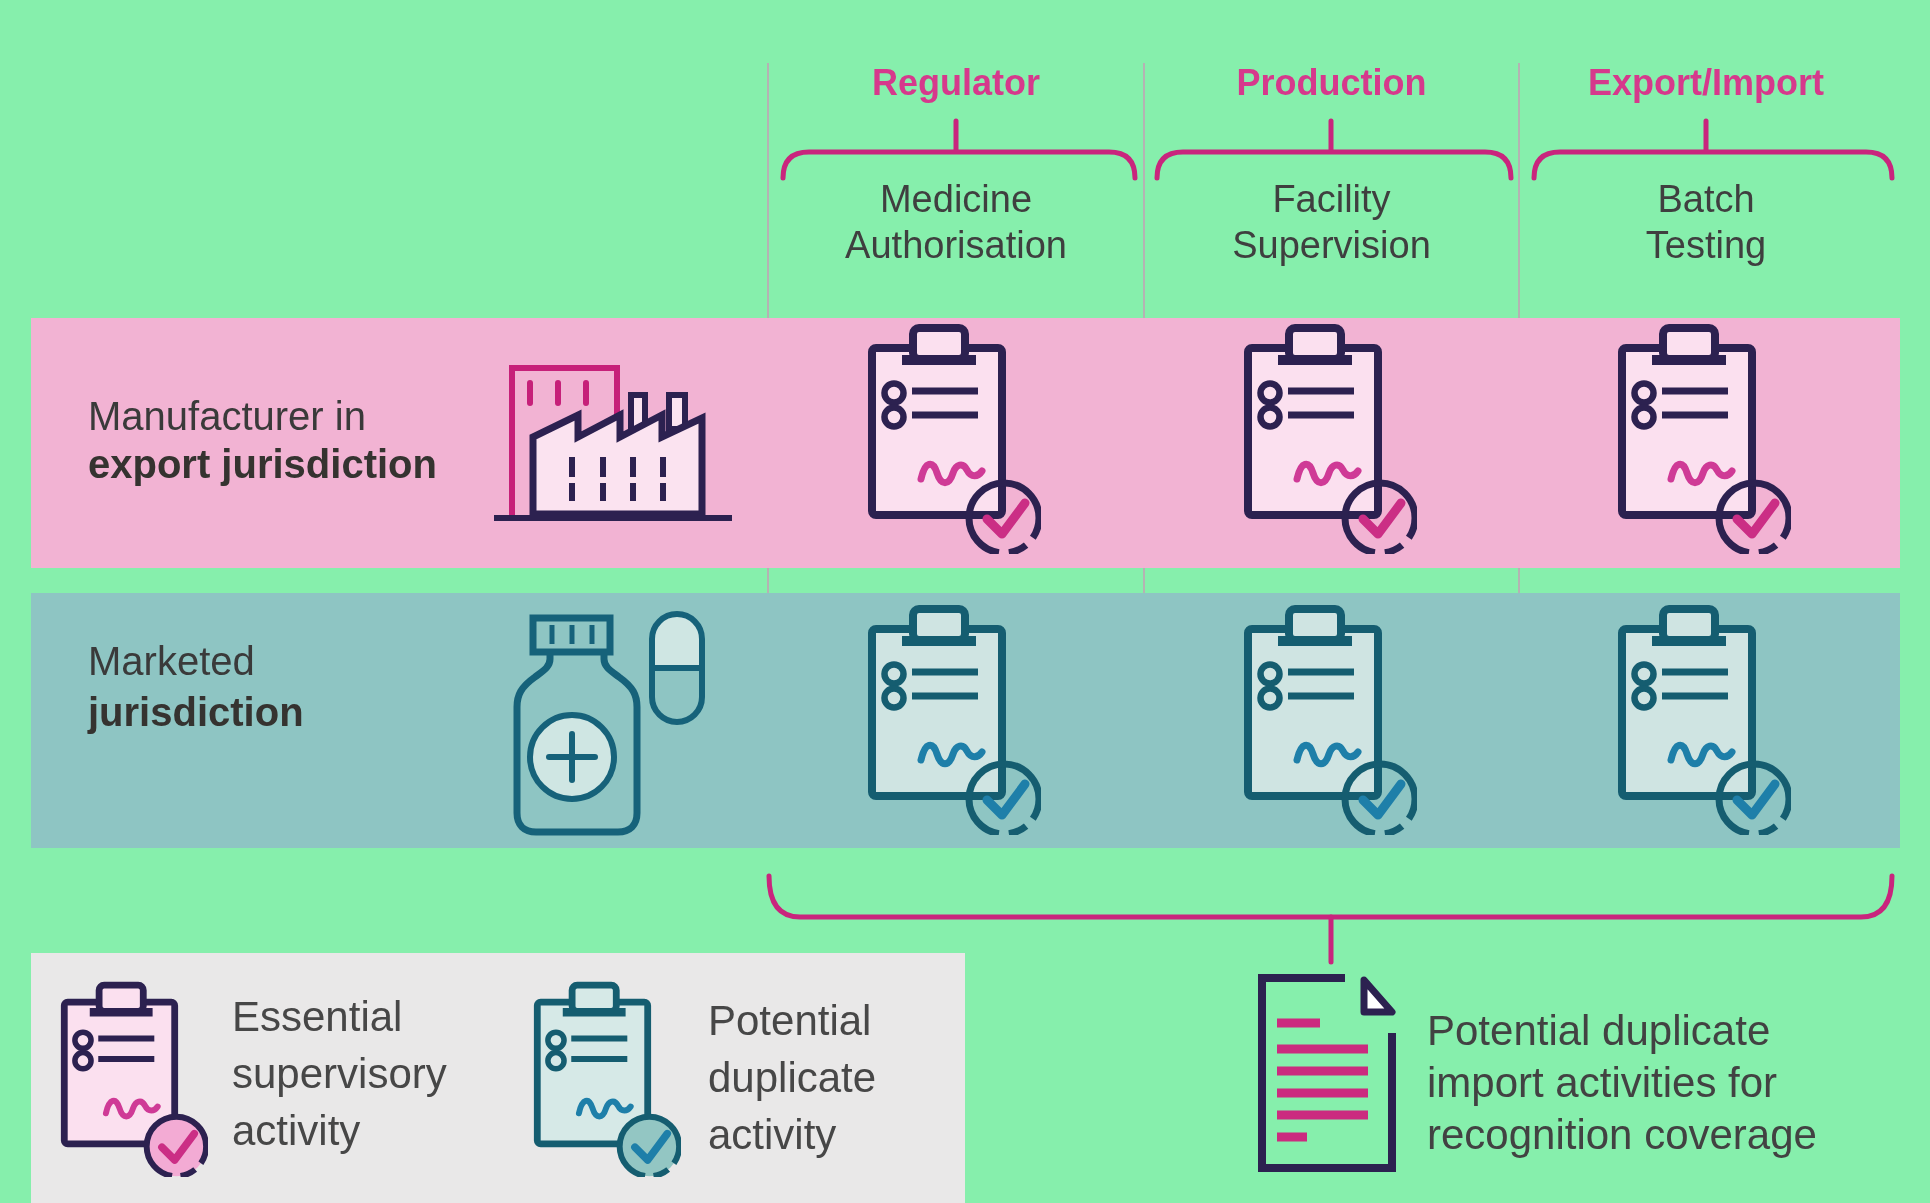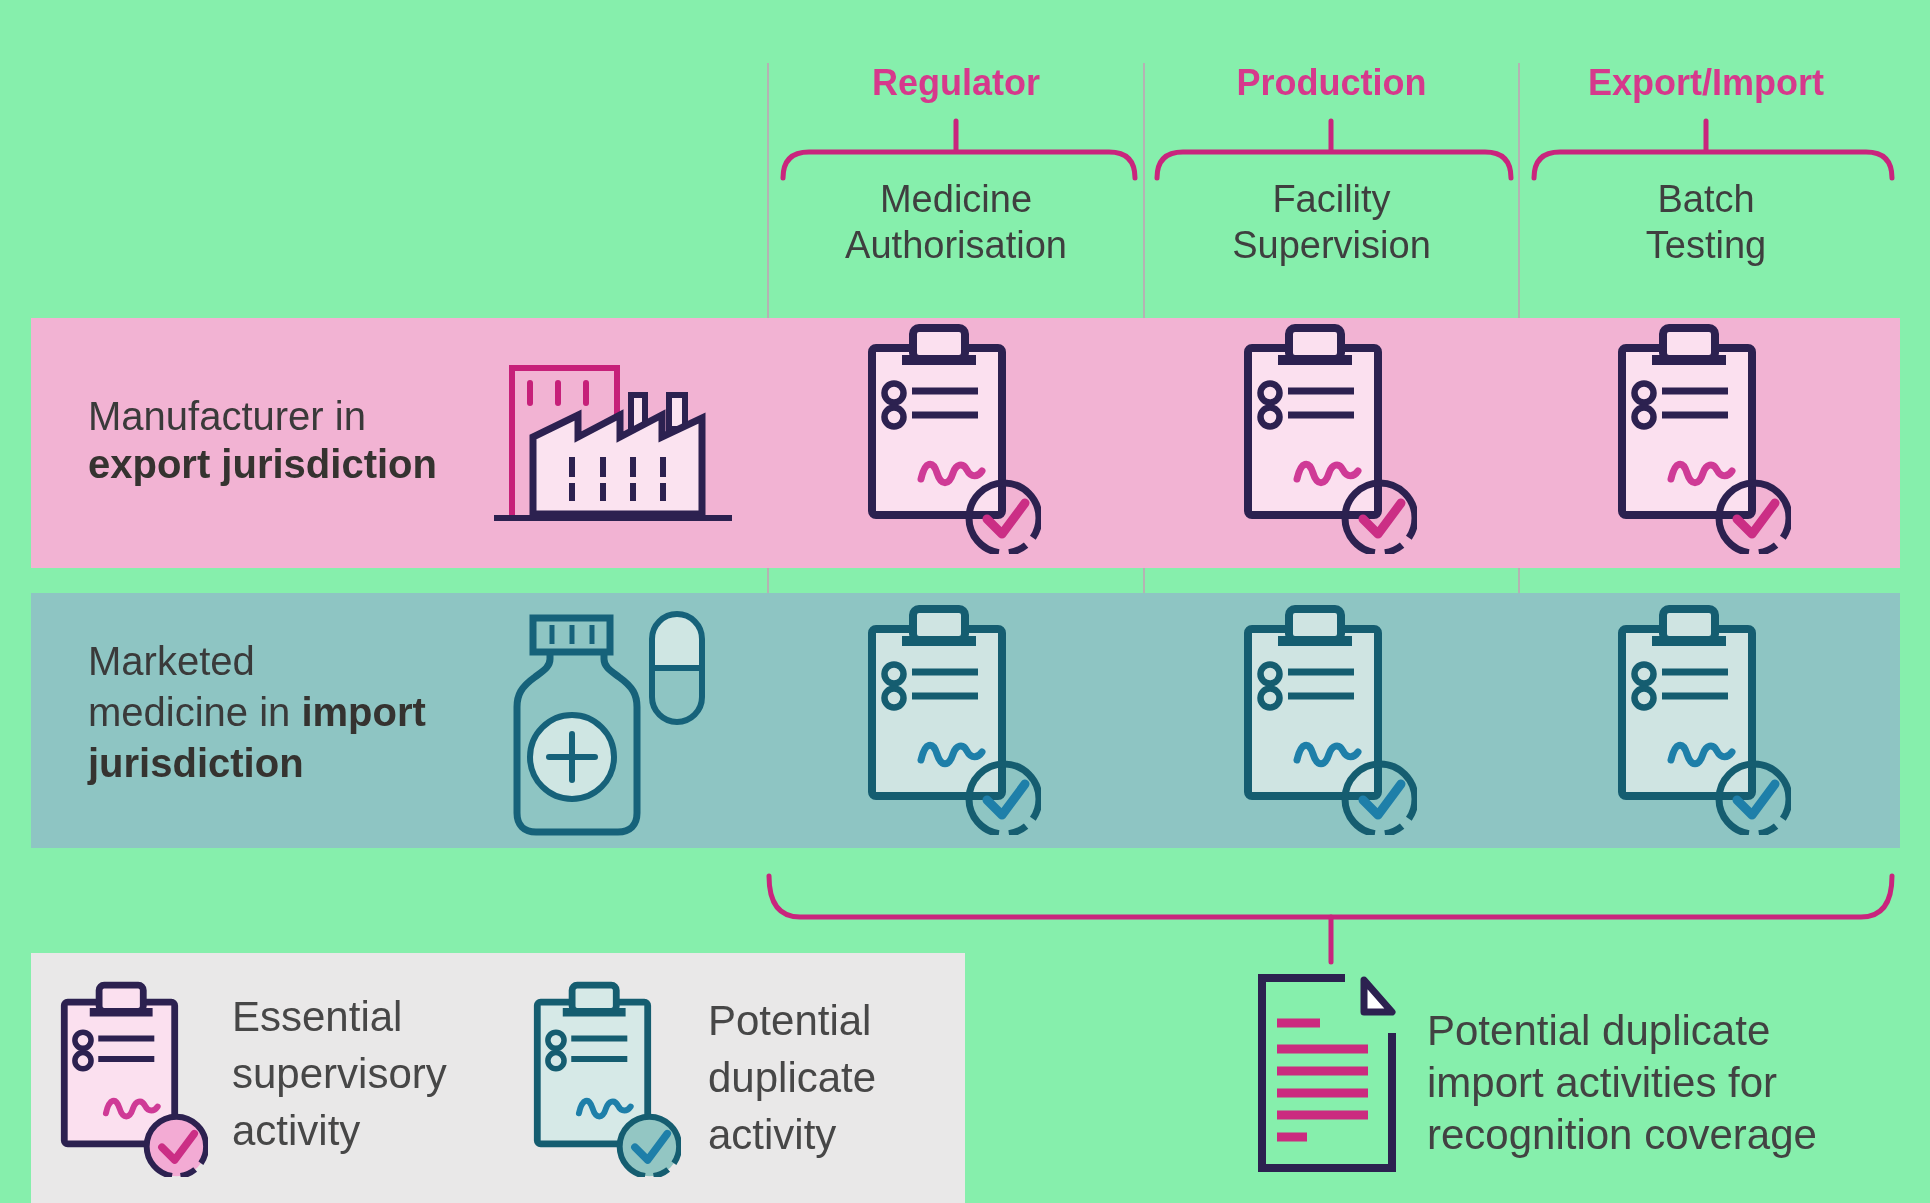--- a/index.html
+++ b/index.html
@@ -155,21 +155,20 @@
     <div>Testing</div>
   </div>
 
   <div class="abs row-label pink">
     <div><span>Manufacturer in</span></div>
     <div><b>export jurisdiction</b></div>
   </div>
 
   <div class="abs row-label teal">
     <div><span>Marketed</span></div>
-    <div><span>medicine in </span><b>import</b></div>
     <div><b>jurisdiction</b></div>
   </div>
 
   <div class="abs legend-label" style="left:232px;top:988px;">
     <div>Essential</div>
     <div>supervisory</div>
     <div>activity</div>
   </div>
   <div class="abs legend-label" style="left:708px;top:992px;">
     <div>Potential</div>

